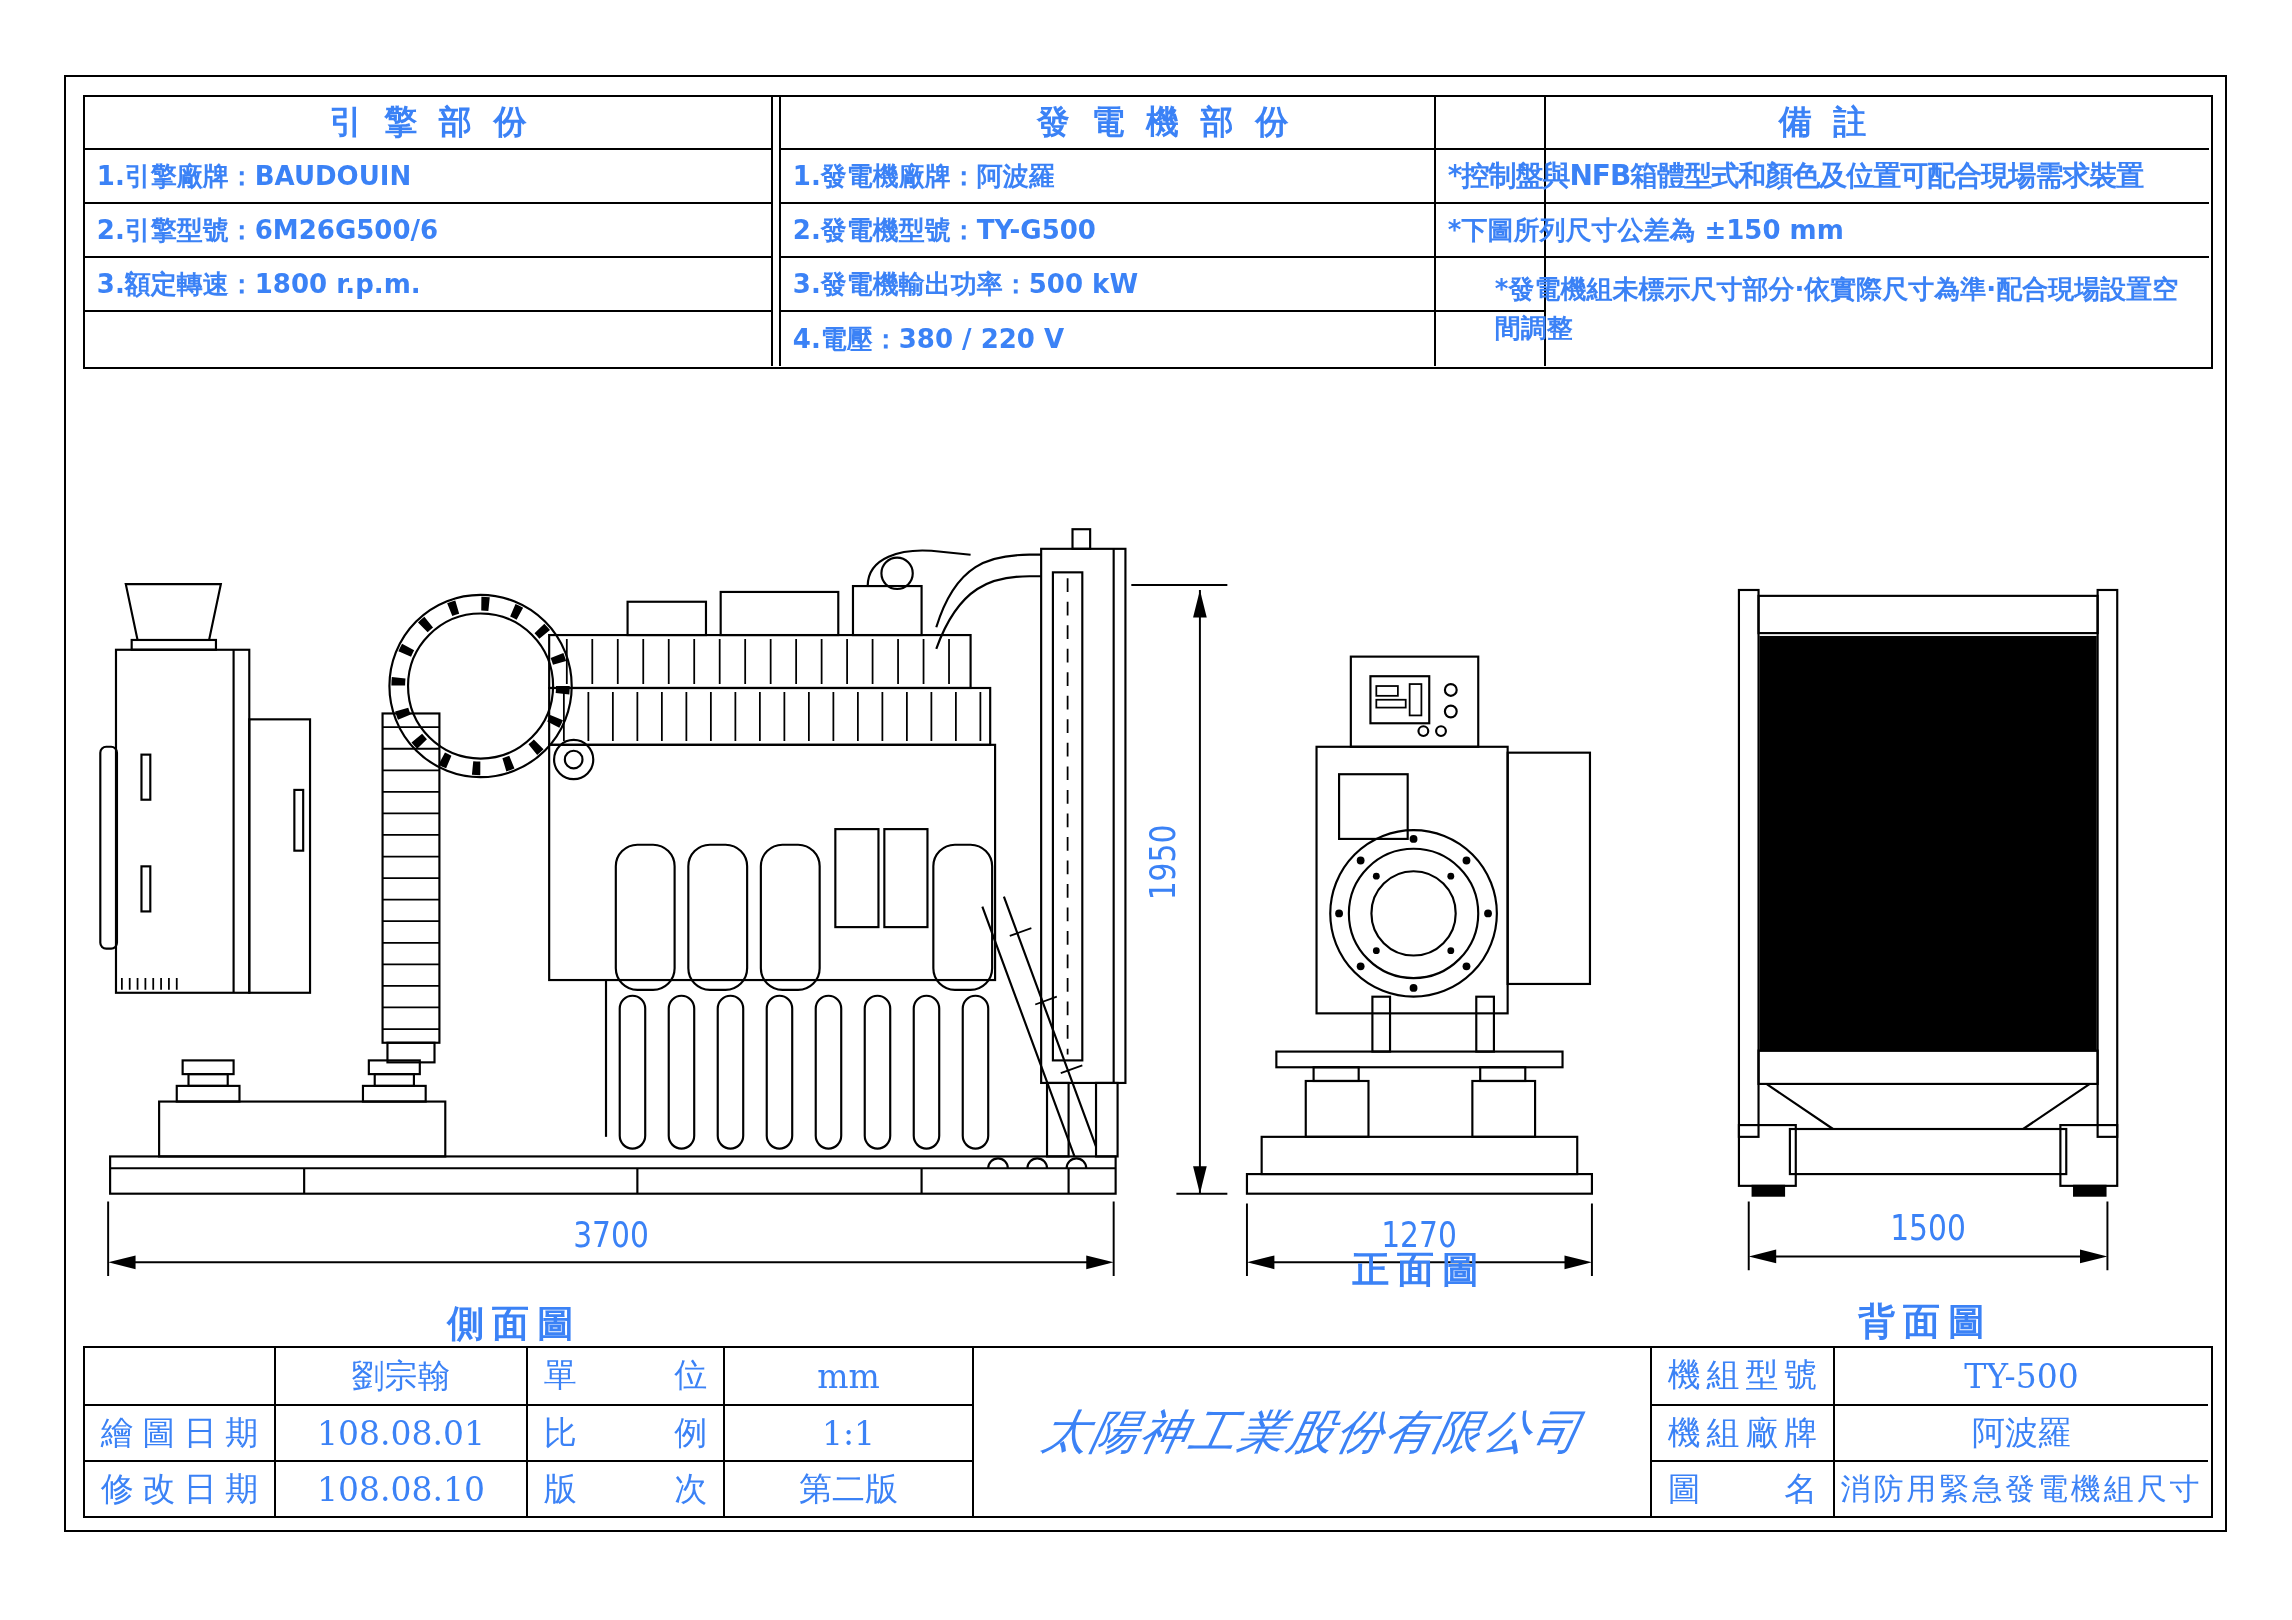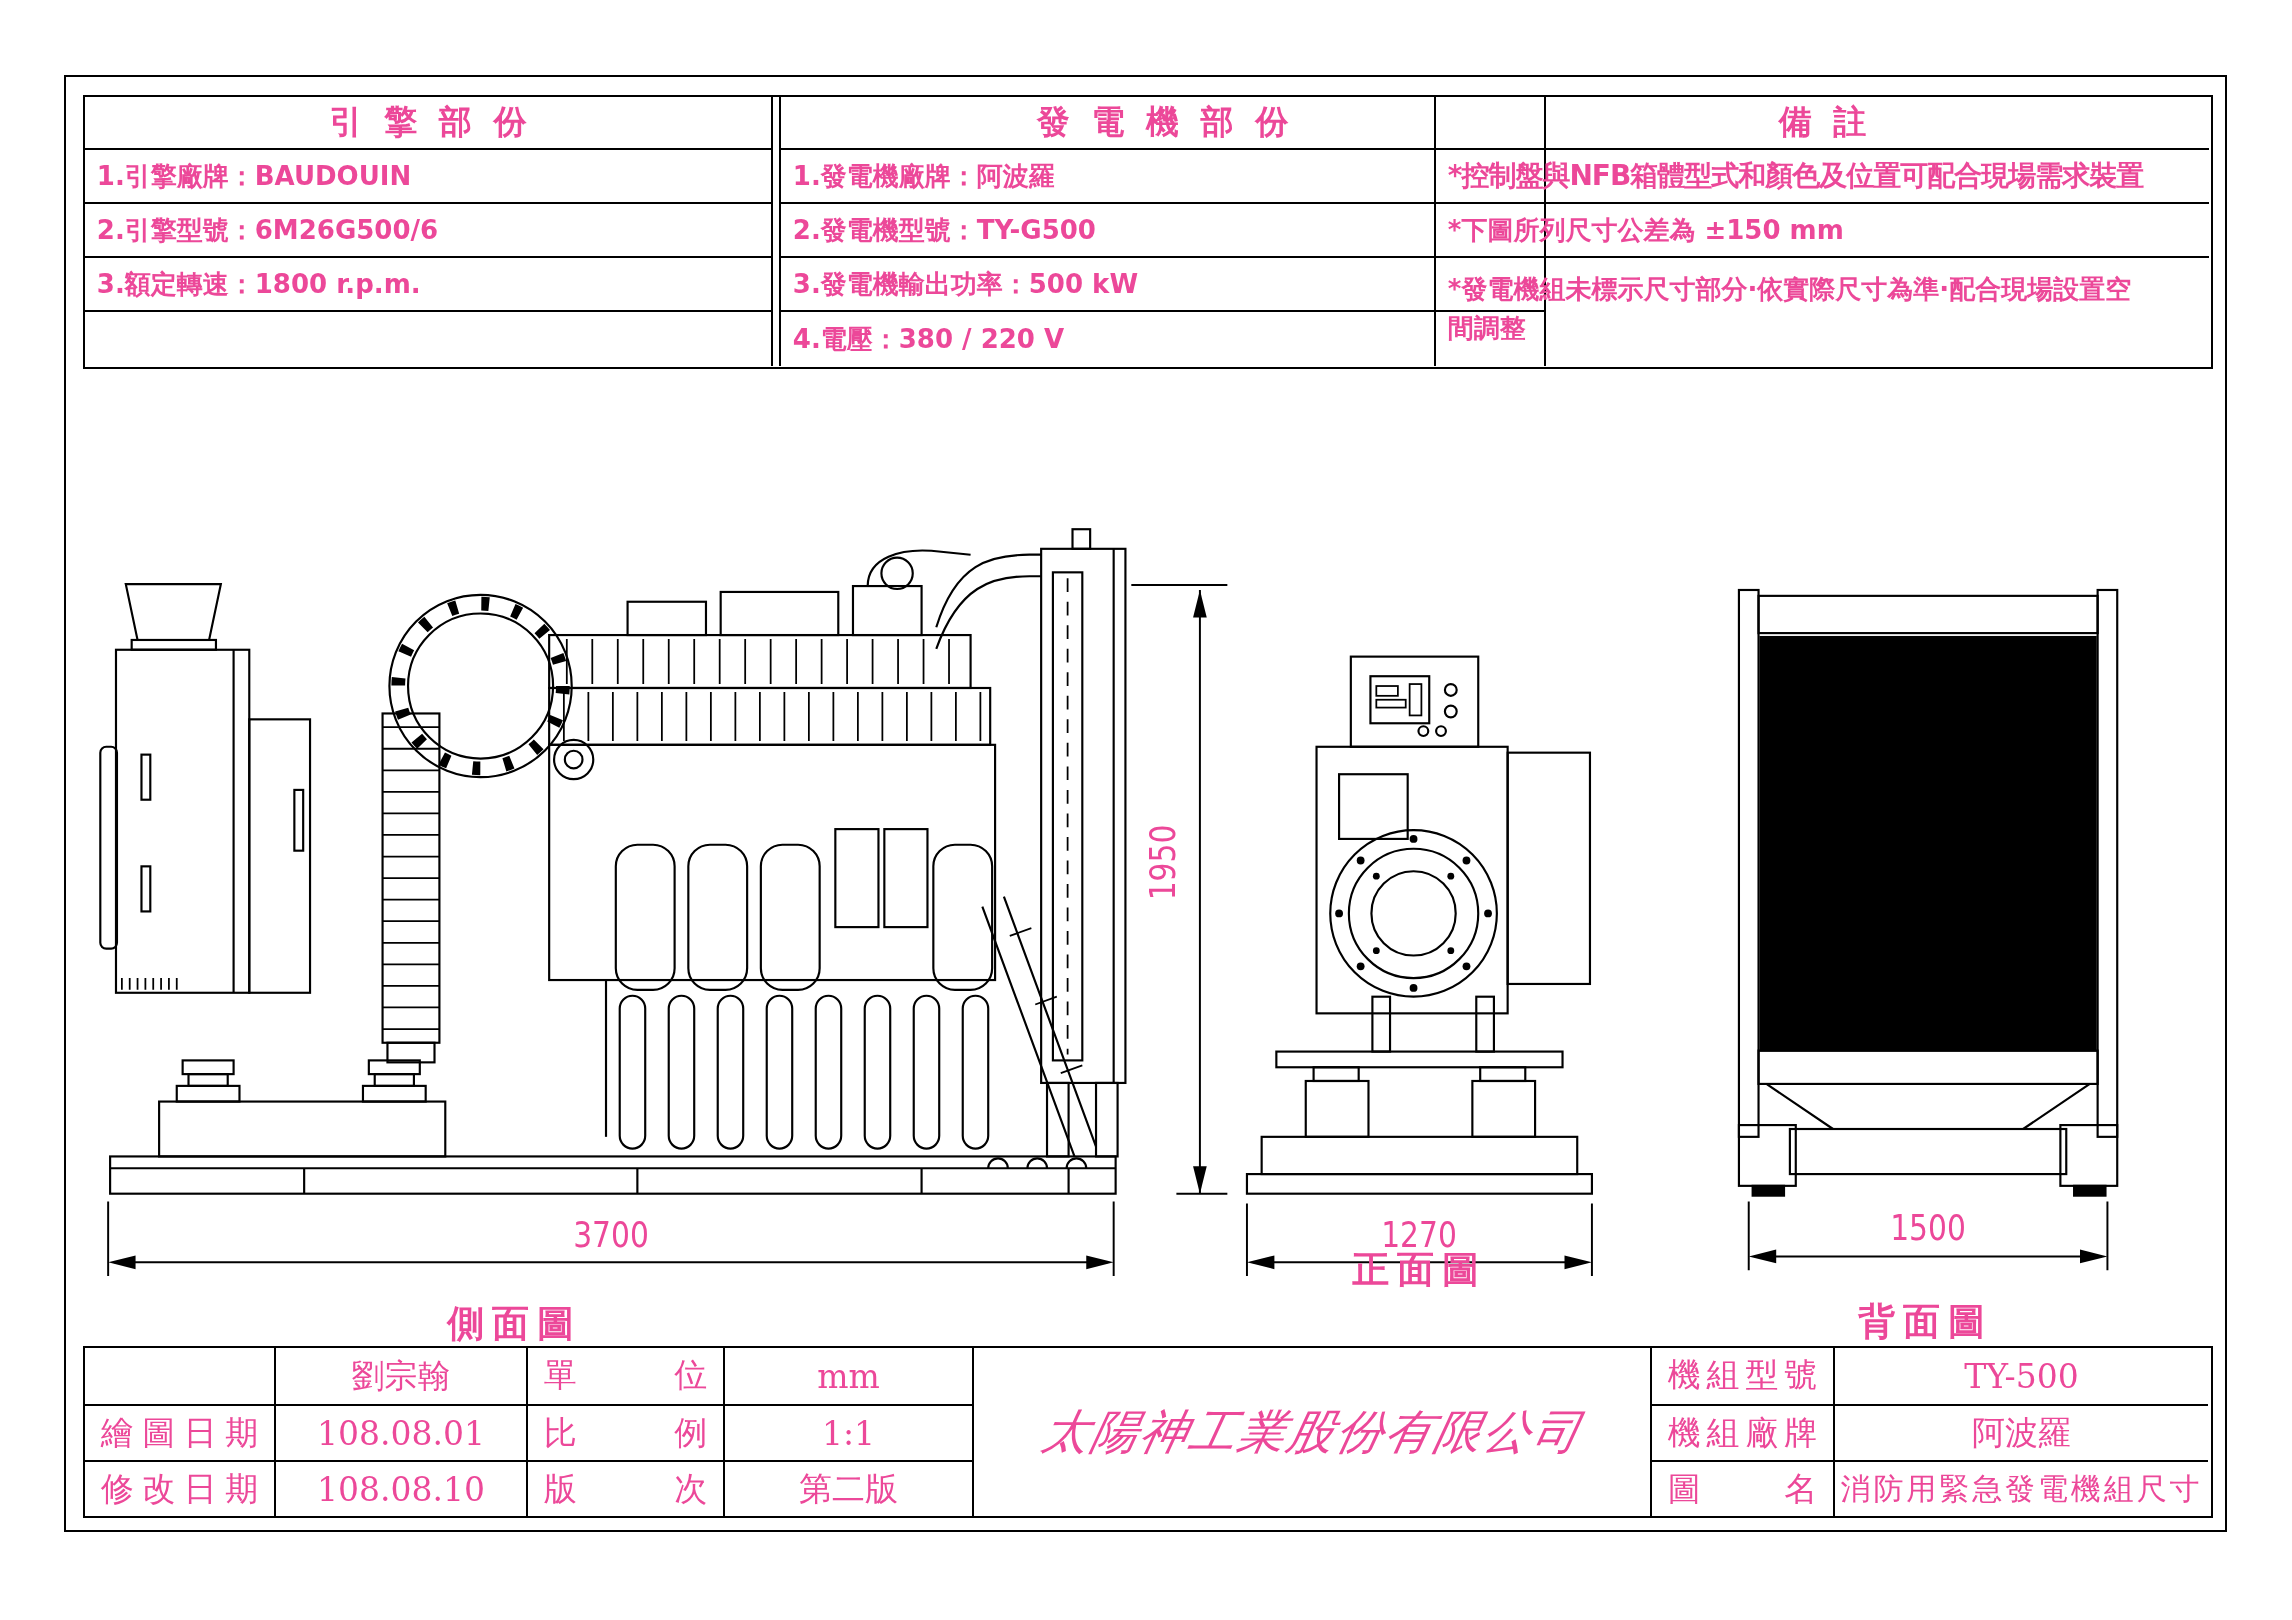--- a/index.html
+++ b/index.html
@@ -1,34 +1,34 @@
 <!DOCTYPE html>
 <html><head>
 <meta charset="utf-8">
 <style>
   html,body{margin:0;padding:0;background:#e8e8e8;}
   .sheet{position:relative;width:2293px;height:1620px;background:#ffffff;
-         font-family:"DejaVu Sans",sans-serif;color:#ec4899;overflow:hidden;}
+         font-family:"DejaVu Sans",sans-serif;color:#3b82f6;overflow:hidden;}
   .page-border{position:absolute;left:64px;top:75px;width:2163px;height:1457px;
                border:2.9px solid #000;box-sizing:border-box;}
   
   .spec-table{position:absolute;left:83px;top:95px;width:2130px;height:274px;
               border:2.9px solid #000;box-sizing:border-box;}
   .spec-col{position:absolute;top:0;height:269px;box-sizing:border-box;}
   .col-engine{left:0;width:688px;border-right:2.9px solid #000;}
   .col-generator{left:694px;width:767px;border-left:2.9px solid #000;border-right:2.9px solid #000;}
   .col-remarks{left:1349px;width:775px;border-left:2.9px solid #000;}
   .spec-head{height:53px;box-sizing:border-box;border-bottom:2.9px solid #000;
              display:flex;align-items:center;justify-content:center;
              font-size:33px;font-weight:600;letter-spacing:21.6px;text-indent:21.6px;}
   .spec-row{height:54px;box-sizing:border-box;border-bottom:2.9px solid #000;
             display:flex;align-items:center;padding:0 11.8px;
             font-size:26px;font-weight:600;white-space:pre-line;}
   .spec-row.last{border-bottom:none;}
-  .spec-row.dbl{height:132px;line-height:39px;align-items:flex-start;padding-top:11.8px;}
+  .spec-row.dbl{height:132px;line-height:39px;align-items:flex-start;padding-top:11.8px;margin-left:47px;}
   .spec-row.tight{font-size:28px;letter-spacing:-1px;}
   
   .title-block{position:absolute;left:83px;top:1346px;width:2130px;height:172px;
                border:2.9px solid #000;box-sizing:border-box;
                display:grid;grid-template-columns:189px 252px 197px 249px 678px 183px 375px;
                grid-template-rows:repeat(3,1fr);
                font-family:"DejaVu Serif","Liberation Serif",serif;}
   .tb-cell{box-sizing:border-box;display:flex;align-items:center;justify-content:center;
            font-size:33px;overflow:hidden;}
   .tb-cell.bl{border-left:2.9px solid #000;text-align:right;}

